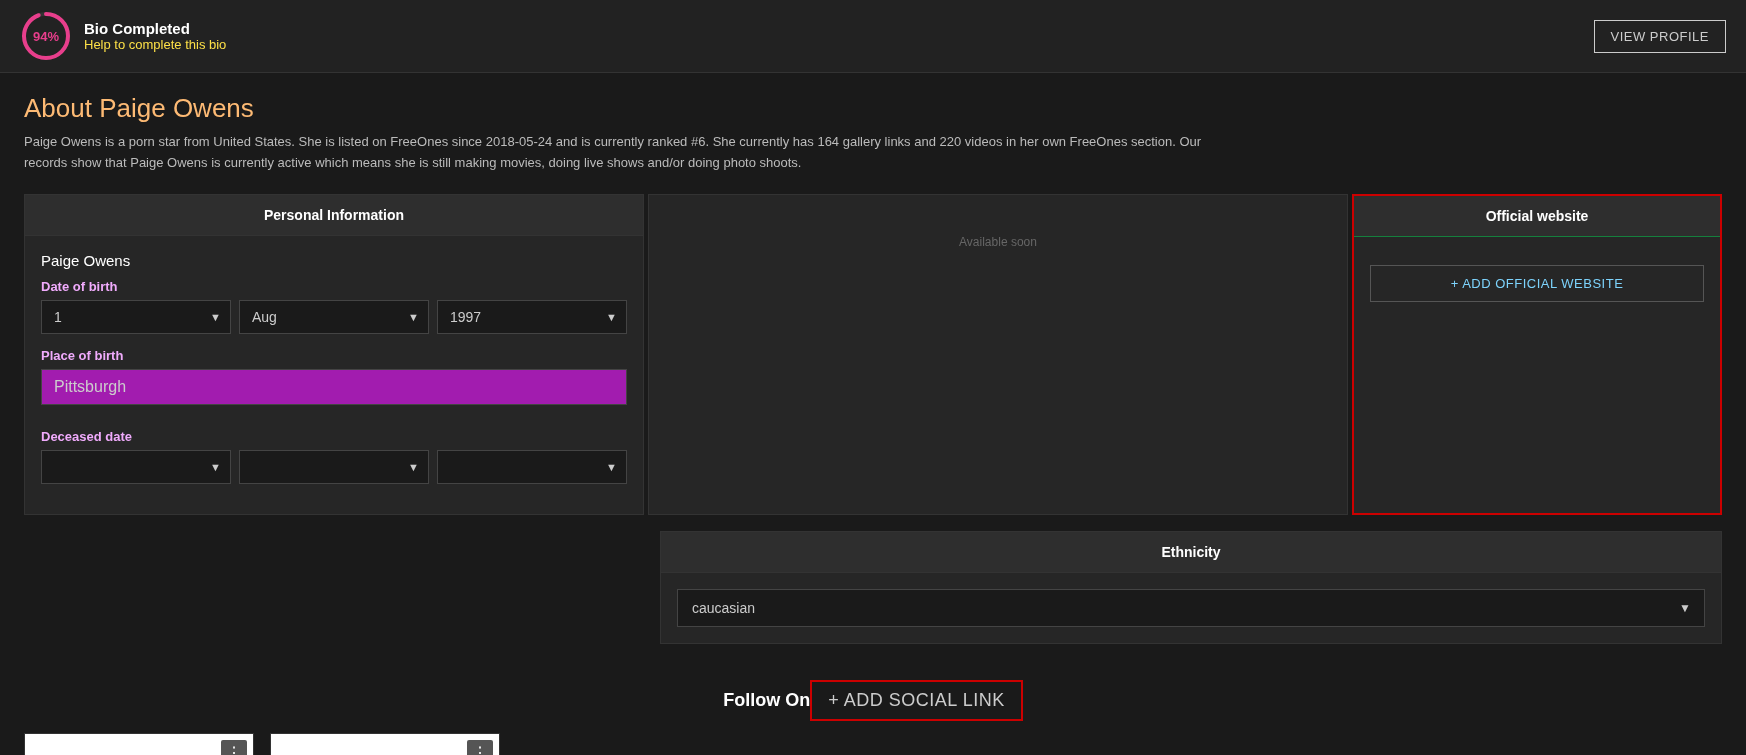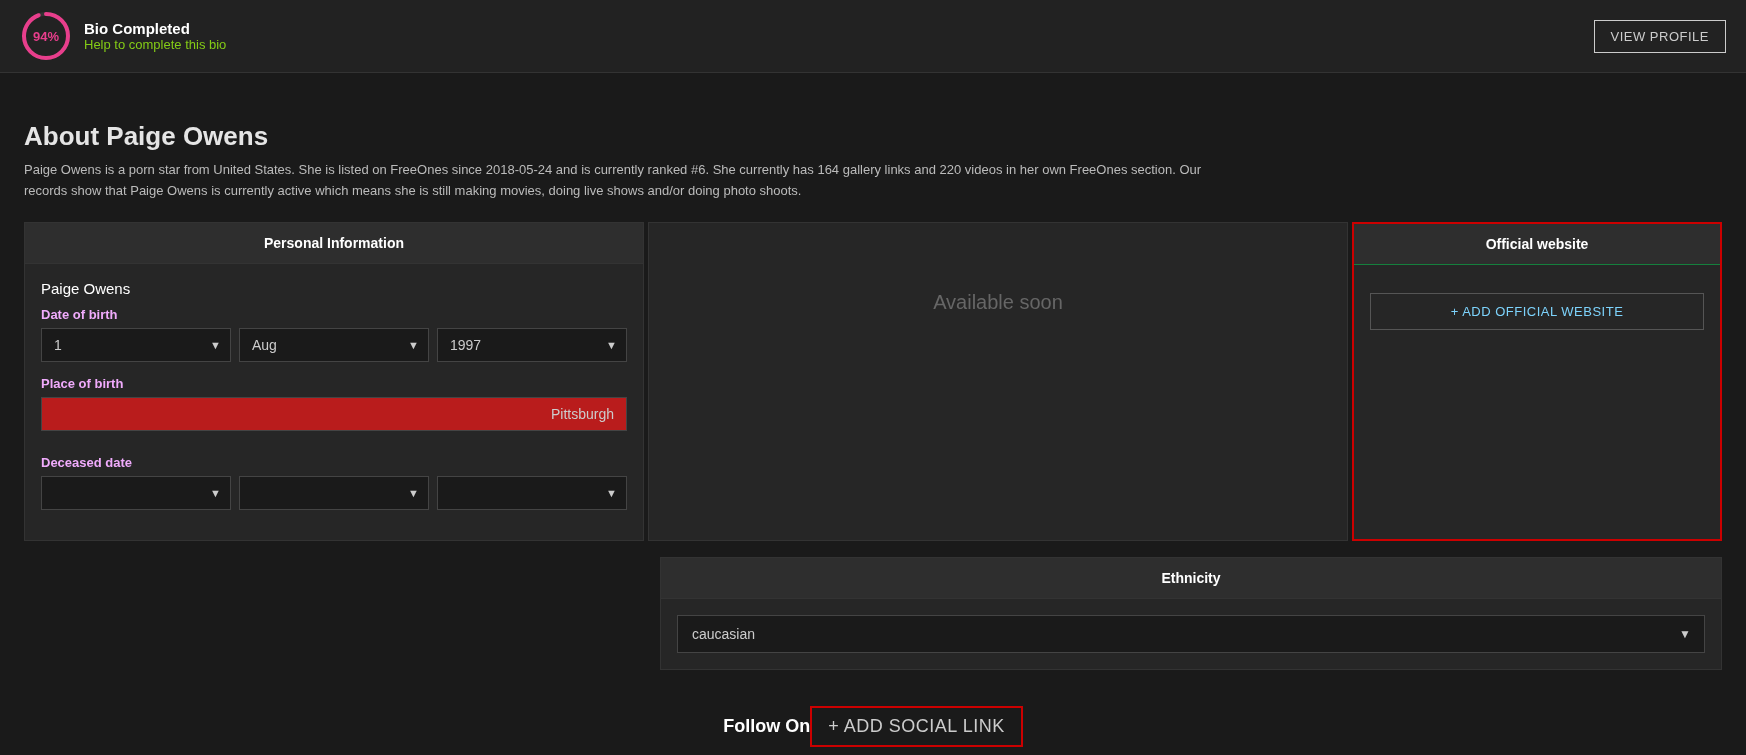--- a/index.html
+++ b/index.html
@@ -41,44 +41,43 @@
       color: #e83e8c;
       font-size: 13px;
       font-weight: bold;
     }
     .bio-text h3 {
       color: #fff;
       font-size: 15px;
       font-weight: bold;
     }
     .bio-text p {
-      color: #84cc16;
+      color: #fde047;
       font-size: 13px;
     }
     .view-profile-btn {
       border: 1px solid #ccc;
       background: transparent;
       color: #ccc;
       padding: 8px 16px;
       font-size: 13px;
       cursor: pointer;
       letter-spacing: 0.5px;
     }
 
     
     .main-content {
       padding: 20px 24px;
     }
 
     .about-title {
-      color: #e5e5e5;
+      color: #fdba74;
       font-size: 26px;
-      font-weight: bold;
+      font-weight: normal;
       margin-bottom: 8px;
-      margin-top: 28px;
     }
 
     .about-desc {
       color: #bbb;
       font-size: 13px;
       line-height: 1.6;
       margin-bottom: 20px;
       max-width: 1200px;
     }
 
@@ -154,38 +153,36 @@
       border: 1px solid #444;
       color: #ccc;
       padding: 8px 30px 8px 12px;
       font-size: 14px;
       cursor: pointer;
       appearance: none;
       -webkit-appearance: none;
     }
     .text-input {
       width: 100%;
-      background: #b91c1c;
+      background: #a21caf;
       border: 1px solid #444;
       color: #ccc;
       padding: 8px 12px;
-      font-size: 14px;
+      font-size: 16px;
       margin-bottom: 14px;
-      text-align: right;
     }
 
     
     .aliases-panel .panel-body {
       text-align: center;
       padding: 40px 16px;
     }
     .available-soon {
       color: #666;
-      font-size: 20px;
-      margin-top: 28px;
+      font-size: 12px;
     }
 
     
     .add-website-btn {
       display: block;
       width: 100%;
       background: transparent;
       border: 1px solid #555;
       color: #7dd3fc;
       padding: 10px;

